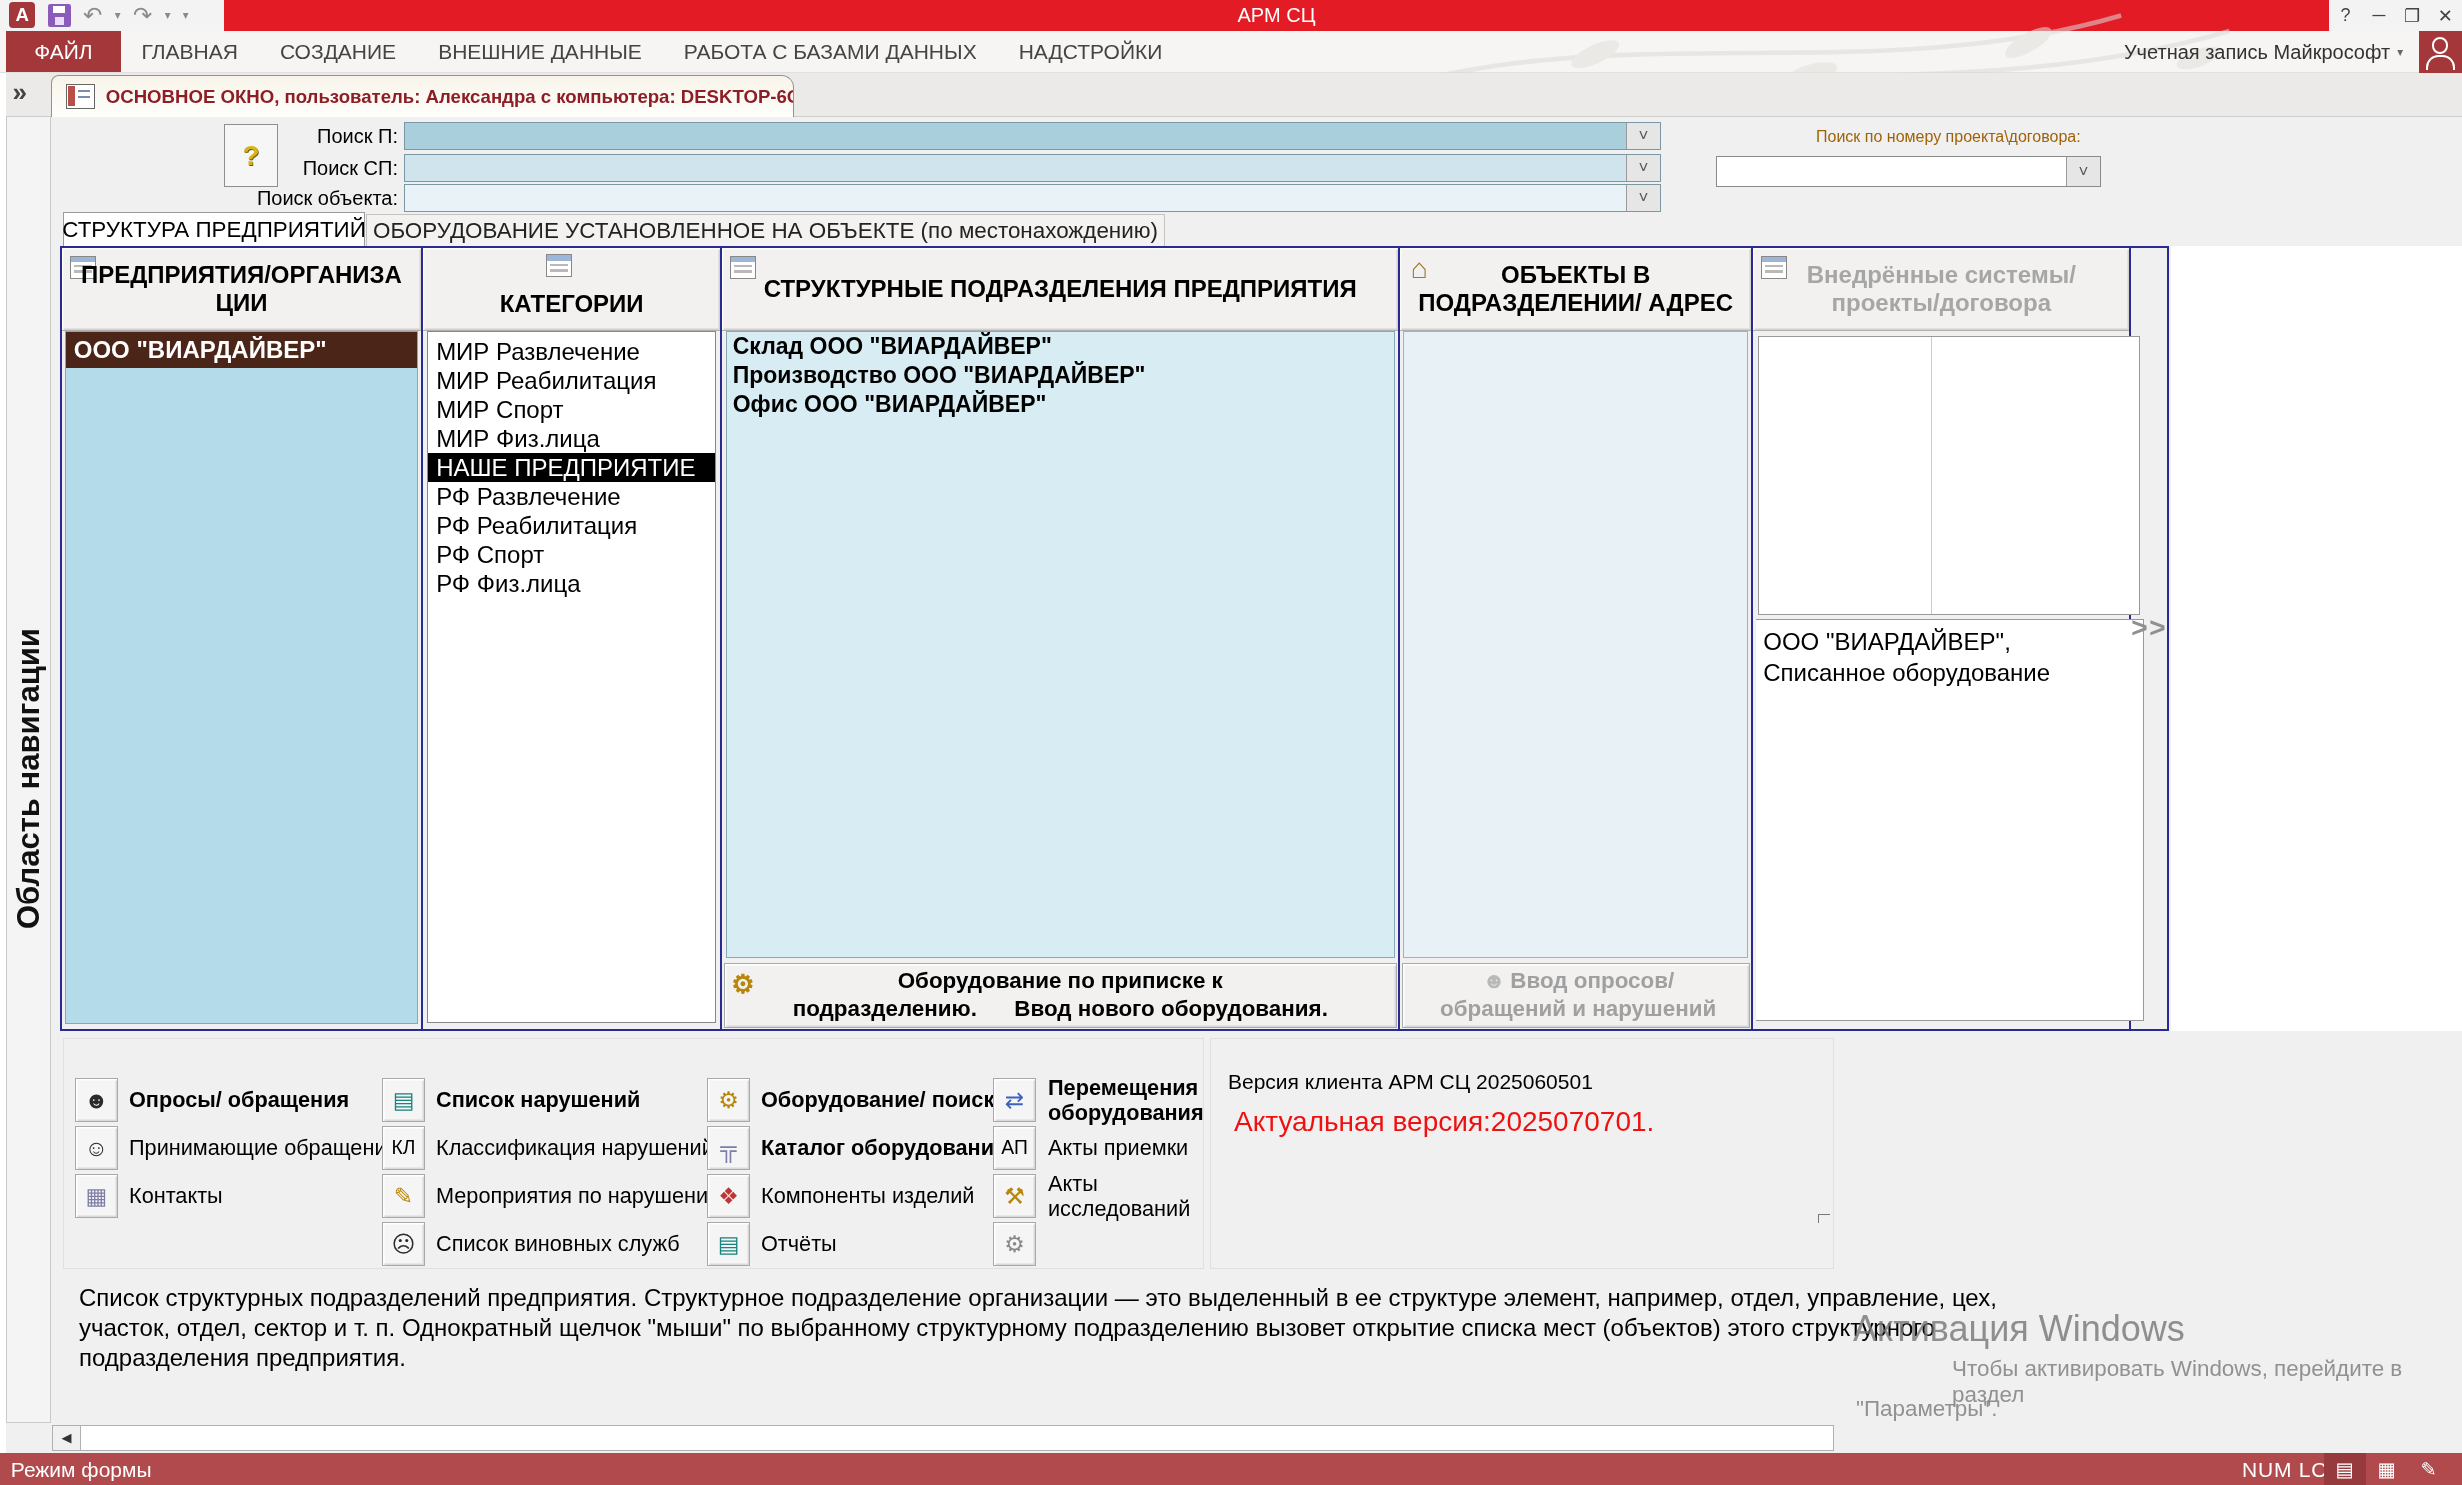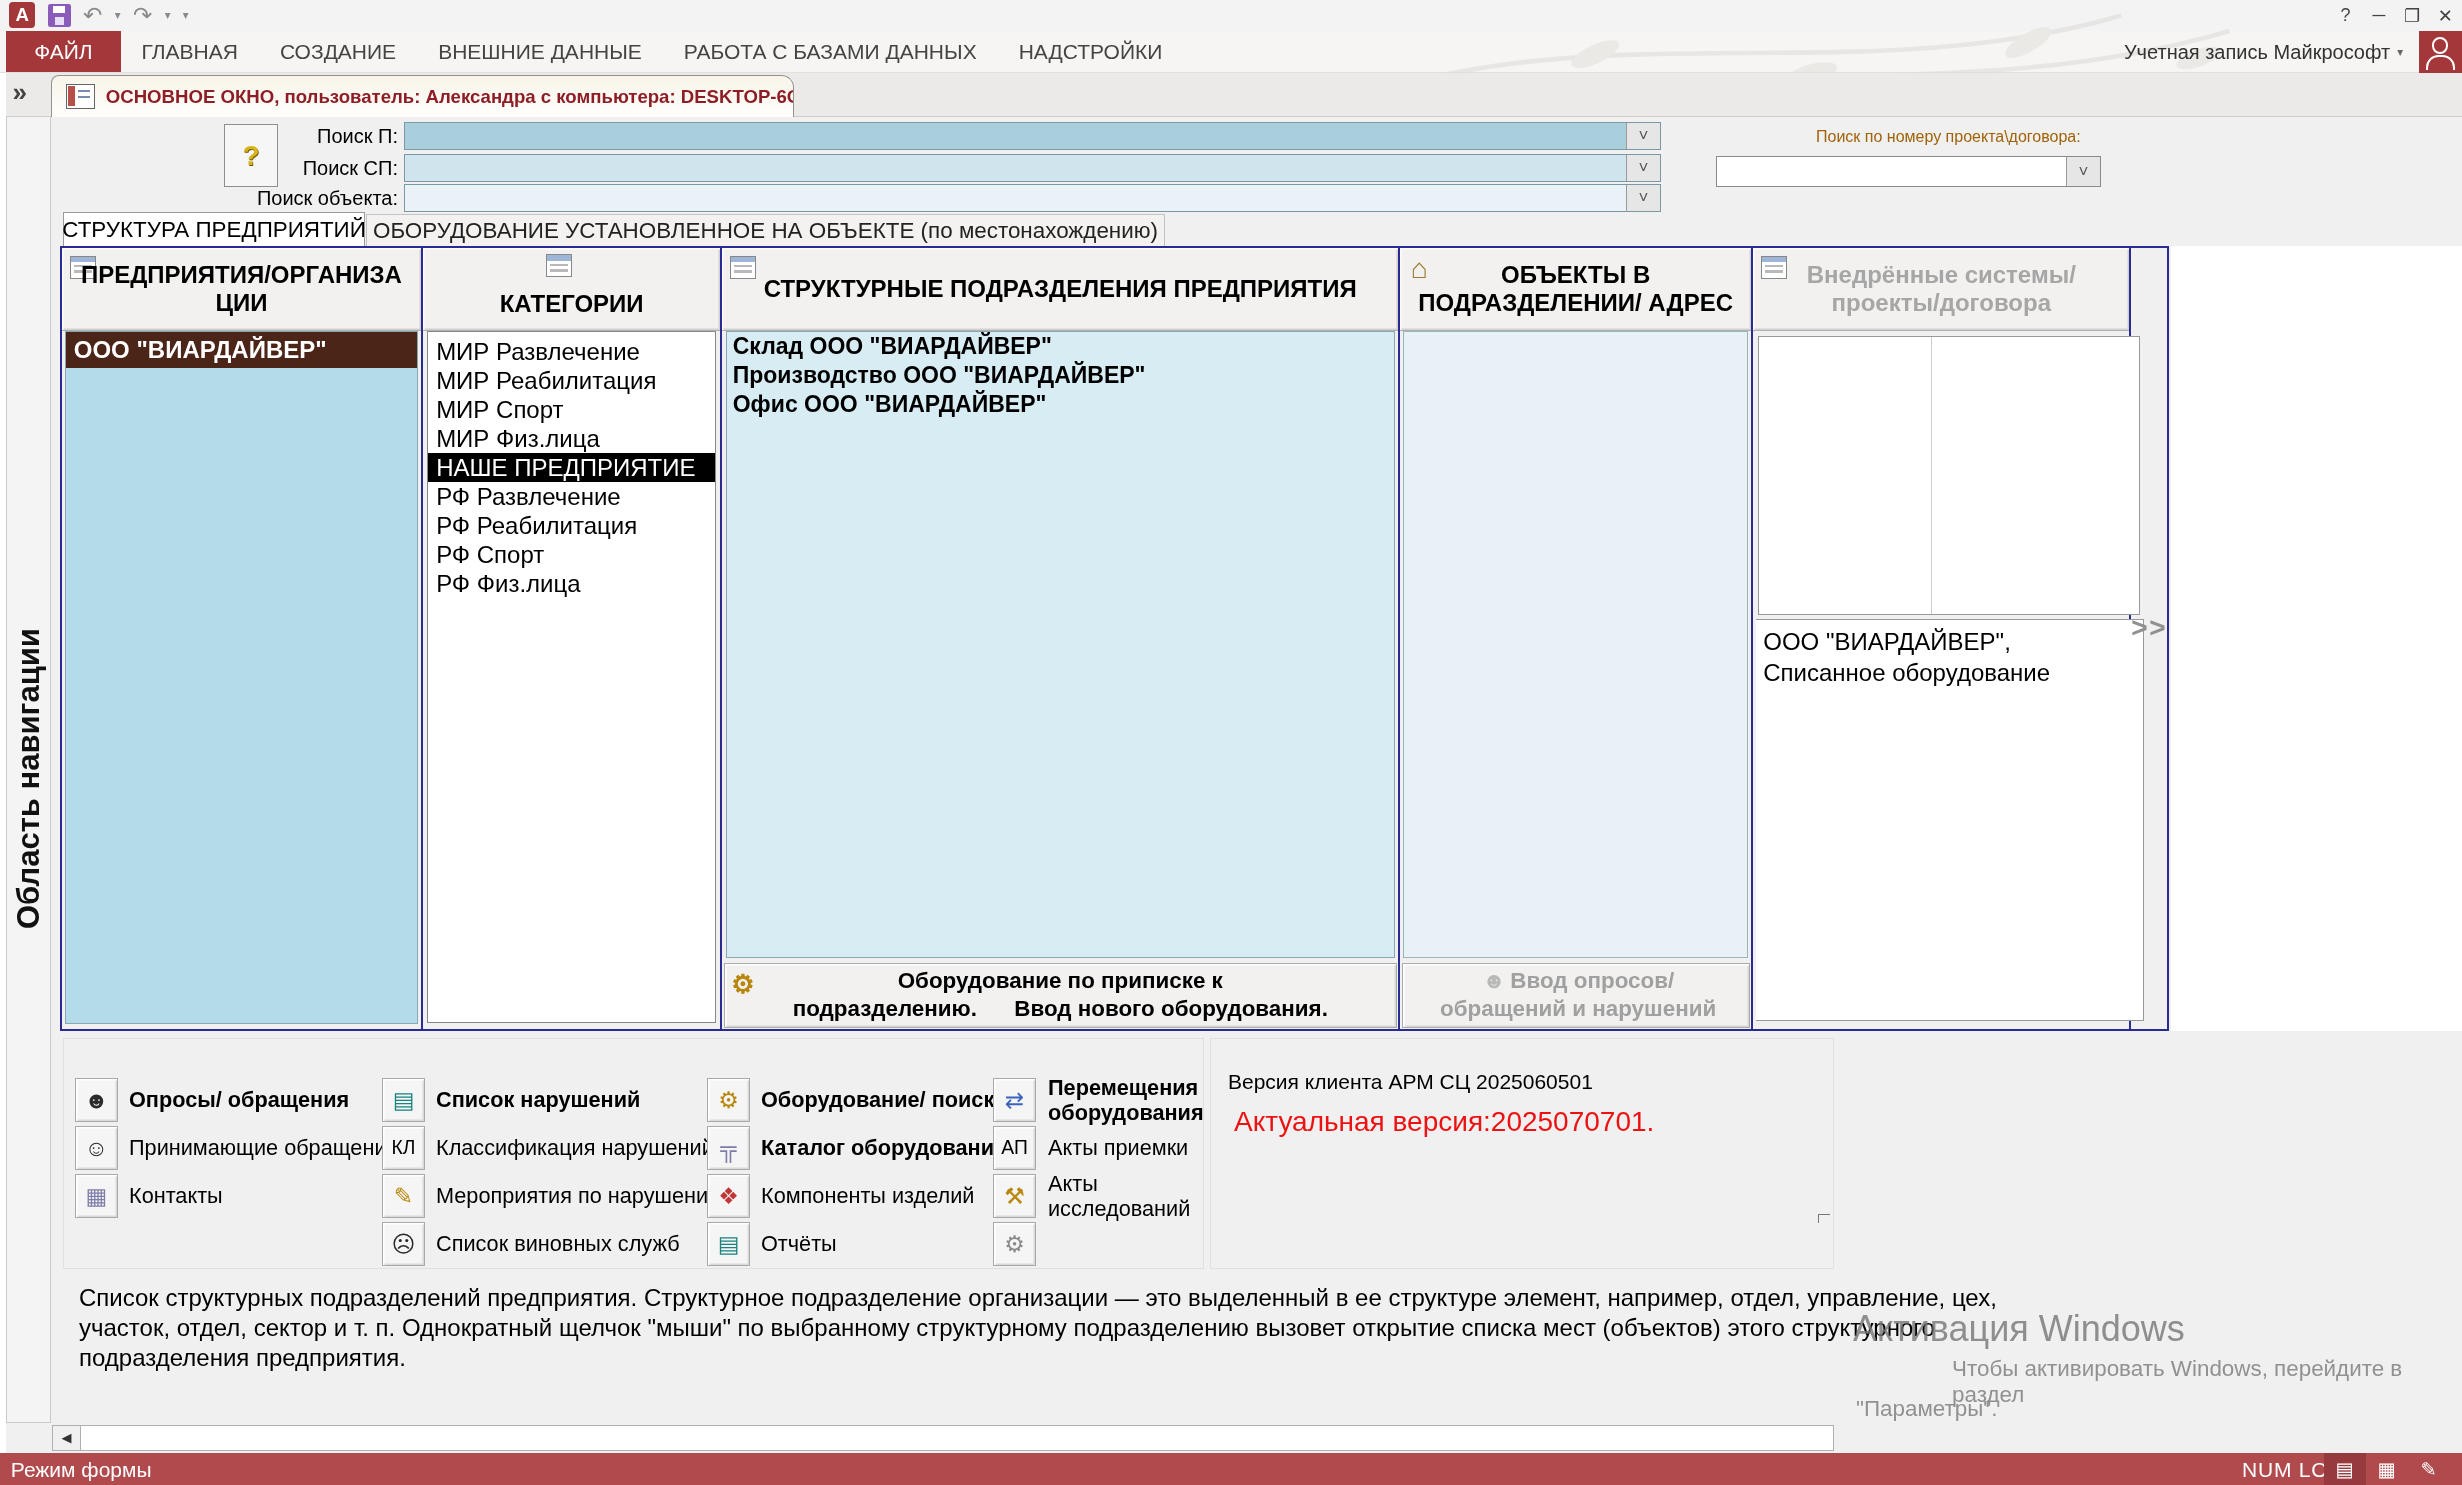--- a/index.html
+++ b/index.html
@@ -141,20 +141,23 @@
   .sb-icons{position:absolute;right:12.4px;top:0;height:32px;display:flex}
   .sb-ic{width:42px;height:32px;display:flex;align-items:center;justify-content:center;font-size:19.3px;color:#fff}
   .sb-ic.active{background:#963a3e}
 </style>
 </head>
 <body>
 
 <div id="screen">
 
   <div class="titlebar">
+    <div class="tb-red">
+      <span class="tb-title">АРМ СЦ</span>
+    </div>
     <div class="qat">
       <span class="access-logo">A</span>
       <span class="save-icon"></span>
       <span class="qat-glyph">↶</span>
       <span class="qat-caret">▾</span>
       <span class="qat-glyph">↷</span>
       <span class="qat-caret">▾</span>
       <span class="qat-caret">▾</span>
     </div>
     <div class="win-controls">

